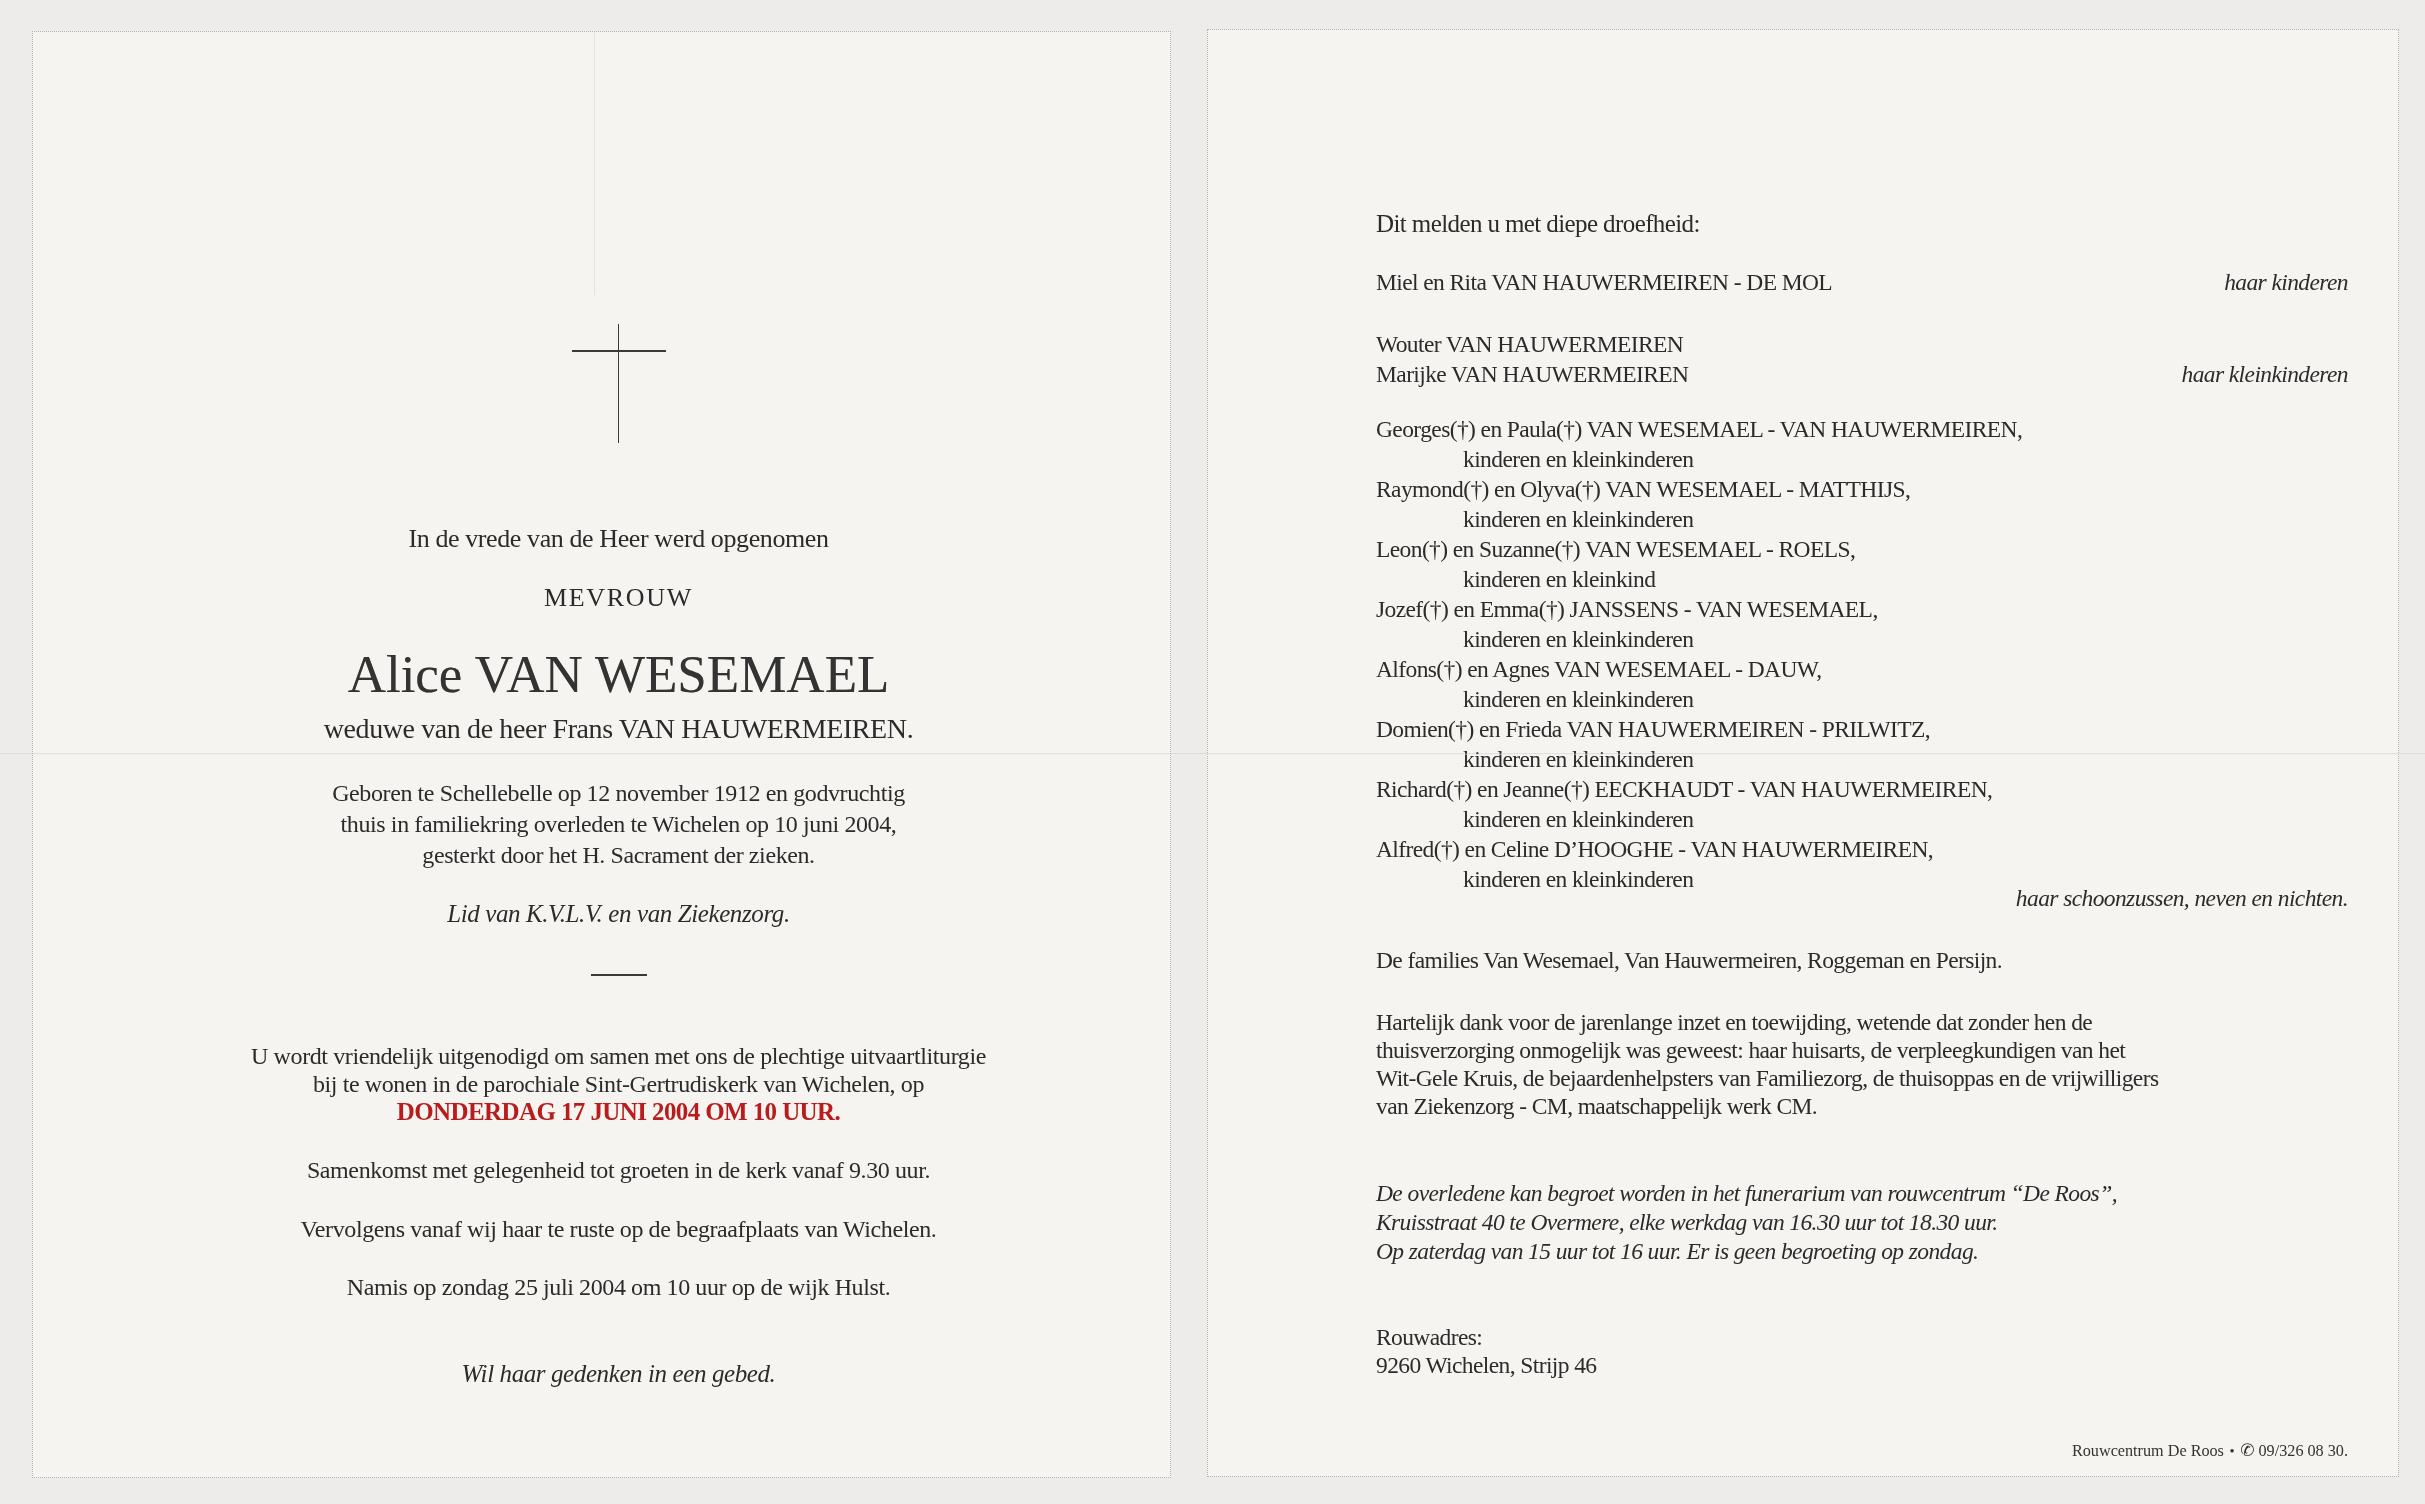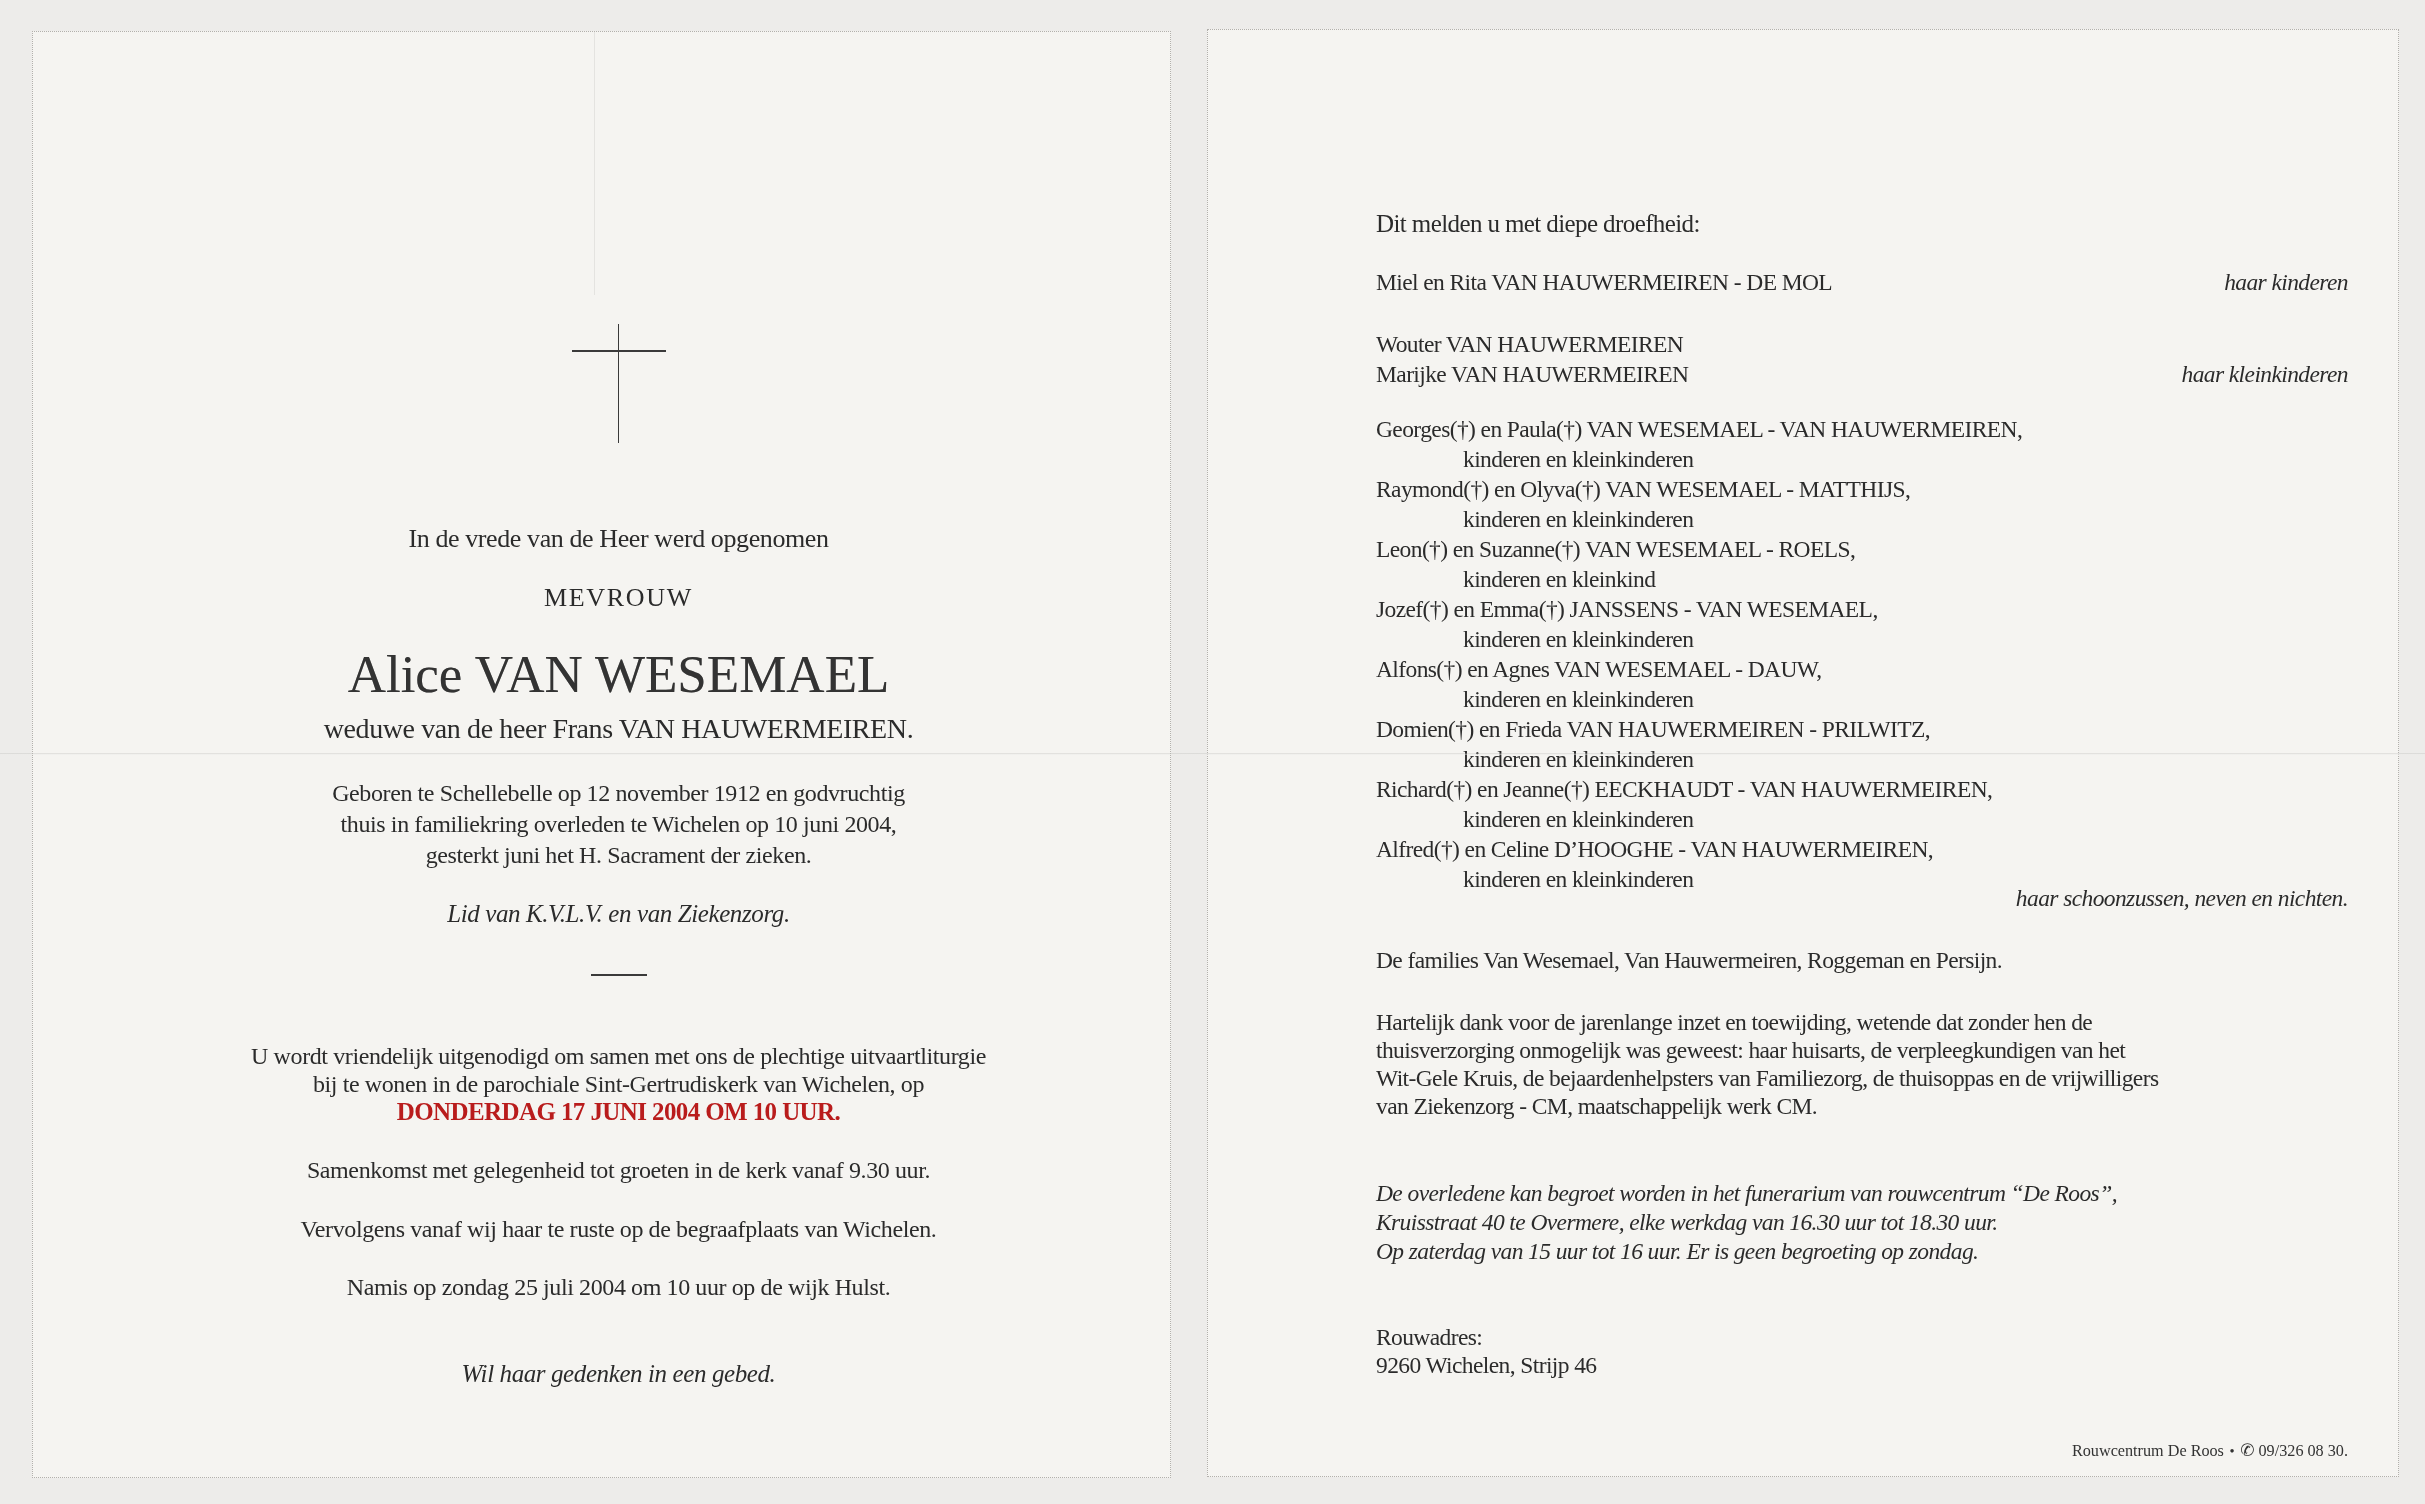--- a/index.html
+++ b/index.html
@@ -96,21 +96,21 @@
 
     <div class="lp-block honorific">MEVROUW</div>
 
     <div class="lp-block deceased-name">Alice VAN WESEMAEL</div>
 
     <div class="lp-block widow">weduwe van de heer Frans VAN HAUWERMEIREN.</div>
 
     <div class="lp-block life-dates">
         <div>Geboren te Schellebelle op 12 november 1912 en godvruchtig</div>
         <div>thuis in familiekring overleden te Wichelen op 10 juni 2004,</div>
-        <div>gesterkt juni het H. Sacrament der zieken.</div>
+        <div>gesterkt door het H. Sacrament der zieken.</div>
       </div>
 
     <div class="lp-block membership">Lid van K.V.L.V. en van Ziekenzorg.</div>
 
     <div class="lp-block divider-wrap">
       <div class="divider"></div>
     </div>
 
     <div class="lp-block invitation">
         <div>U wordt vriendelijk uitgenodigd om samen met ons de plechtige uitvaartliturgie</div>

